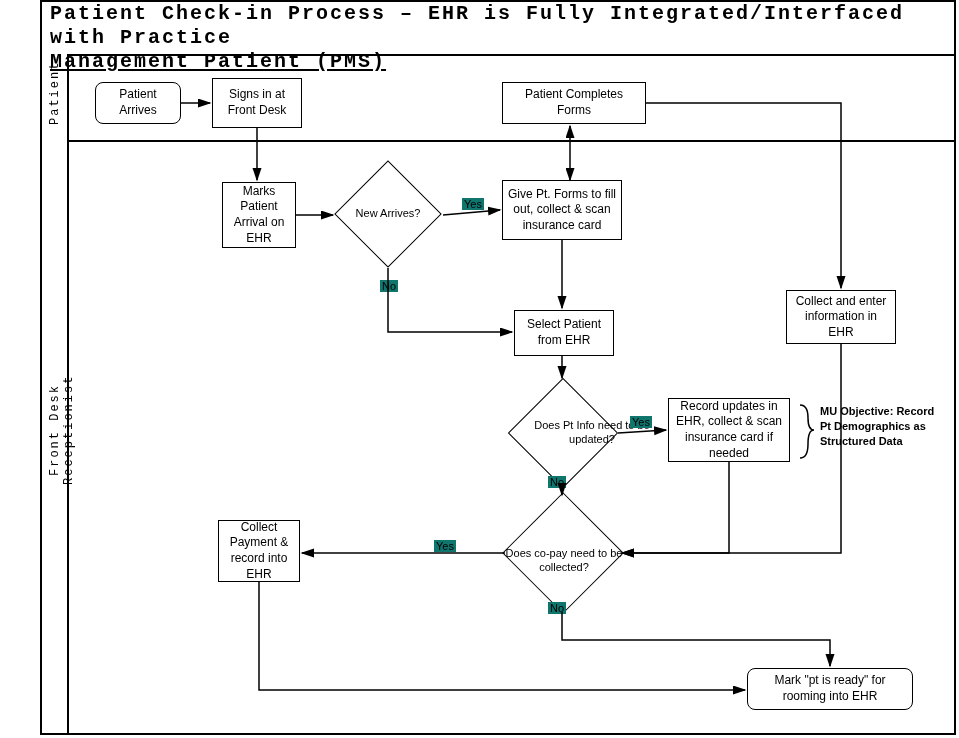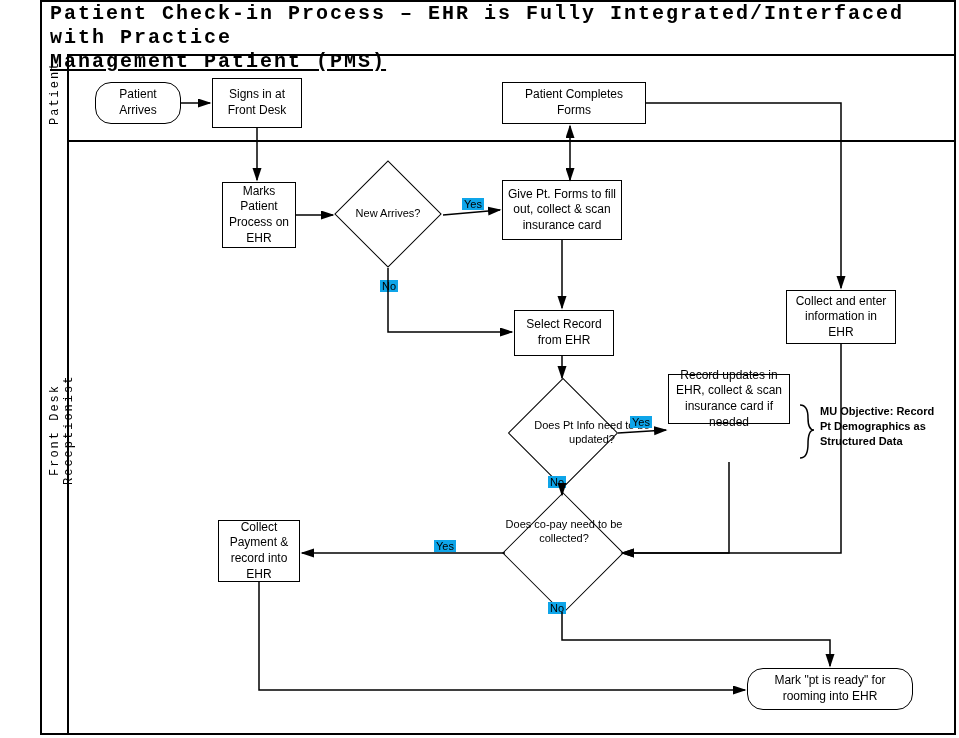--- a/index.html
+++ b/index.html
@@ -79,21 +79,21 @@
     display: flex;
     align-items: center;
     justify-content: center;
     text-align: center;
     font-size: 12px;
     line-height: 1.3;
     padding: 2px 4px;
     box-sizing: border-box;
   }
   .round {
-    border-radius: 16px;
+    border-radius: 8px;
   }
   .diamond {
     position: absolute;
     transform: rotate(45deg);
     border: 1.5px solid #000;
     background: #fff;
     box-sizing: border-box;
   }
   .diamond-label {
     position: absolute;
@@ -107,21 +107,21 @@
   }
   .bold {
     font-weight: bold;
   }
   .small {
     font-size: 11px;
   }
   .label {
     position: absolute;
     font-size: 11px;
-    background: #0ea5e9;
+    background: #0f766e;
     padding: 0 2px;
     text-align: right;
   }
   svg.arrows {
     position: absolute;
     left: 0;
     top: 0;
     pointer-events: none;
   }
   .arrowhead {
@@ -150,49 +150,49 @@
       <span>Patient Arrives</span>
     </div>
   <div class="box" style="left:212px;top:78px;width:90px;height:50px">
       <span>Signs in at Front Desk</span>
     </div>
   <div class="box" style="left:502px;top:82px;width:144px;height:42px">
       <span>Patient Completes Forms</span>
     </div>
 
   <div class="box" style="left:222px;top:182px;width:74px;height:66px">
-      <span>Marks Patient Process on EHR</span>
+      <span>Marks Patient Arrival on EHR</span>
     </div>
 
   <div class="diamond" style="left:350px;top:176px;width:76px;height:76px"></div>
   <div class="diamond-label" style="left:332px;top:194px;width:112px;height:40px">New Arrives?</div>
 
   <div class="box" style="left:502px;top:180px;width:120px;height:60px">
       <span>Give Pt. Forms to fill out, collect &amp; scan insurance card</span>
     </div>
 
   <div class="box" style="left:514px;top:310px;width:100px;height:46px">
-      <span>Select Record from EHR</span>
+      <span>Select Patient from EHR</span>
     </div>
 
   <div class="box" style="left:786px;top:290px;width:110px;height:54px">
       <span>Collect  and enter information  in EHR</span>
     </div>
 
   <div class="diamond" style="left:524px;top:394px;width:78px;height:78px"></div>
   <div class="diamond-label" style="left:528px;top:398px;width:128px;height:70px">Does  Pt Info need to be updated?</div>
 
-  <div class="box" style="left:668px;top:374px;width:122px;height:50px">
+  <div class="box" style="left:668px;top:398px;width:122px;height:64px">
       <span>Record  updates in EHR, collect  &amp; scan insurance card if needed</span>
     </div>
 
   <div class="bold small" style="position:absolute;left:820px;top:404px;width:118px;text-align:left;line-height:1.35">MU Objective: Record Pt Demographics as Structured Data</div>
 
   <div class="diamond" style="left:520px;top:510px;width:86px;height:86px"></div>
-  <div class="diamond-label" style="left:500px;top:495px;width:128px;height:74px">Does  co-pay need to be collected?</div>
+  <div class="diamond-label" style="left:500px;top:524px;width:128px;height:74px">Does  co-pay need to be collected?</div>
 
   <div class="box" style="left:218px;top:520px;width:82px;height:62px">
       <span>Collect Payment &amp; record into EHR</span>
     </div>
 
   <div class="box round" style="left:747px;top:668px;width:166px;height:42px">
       <span>Mark  "pt is ready" for rooming  into EHR</span>
     </div>
 
   <div class="label" style="left:462px;top:198px">Yes</div>

